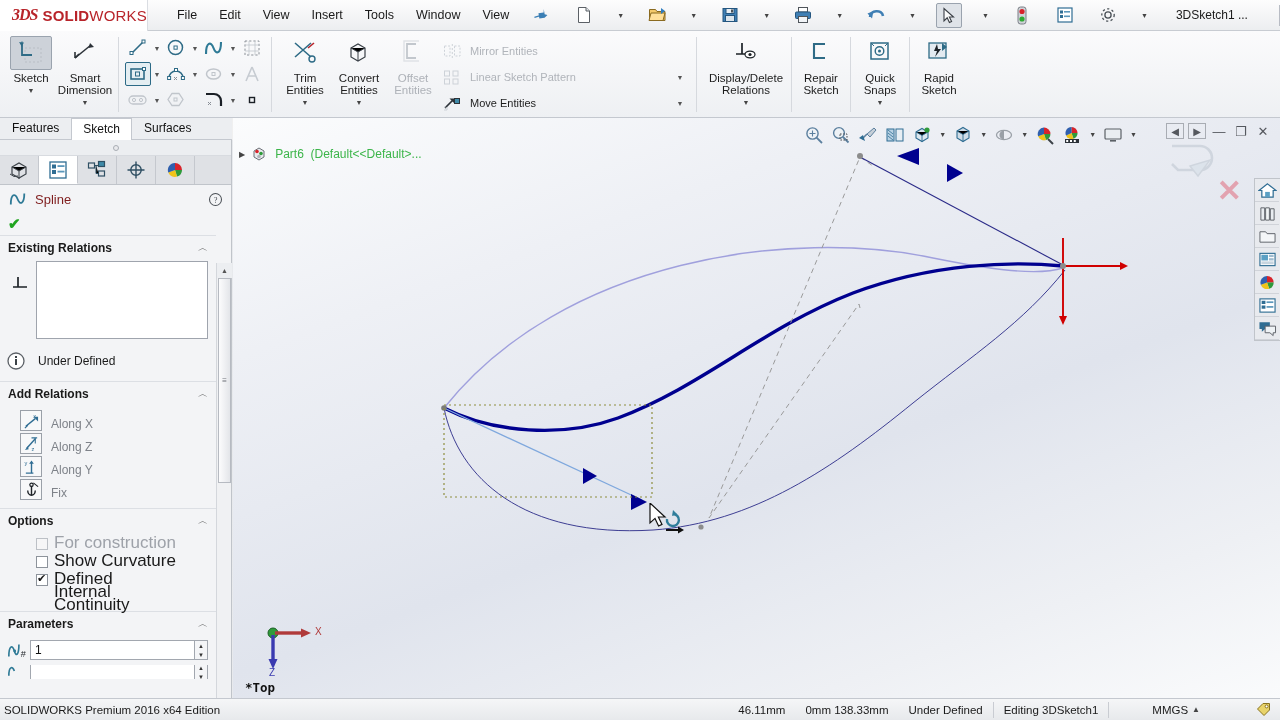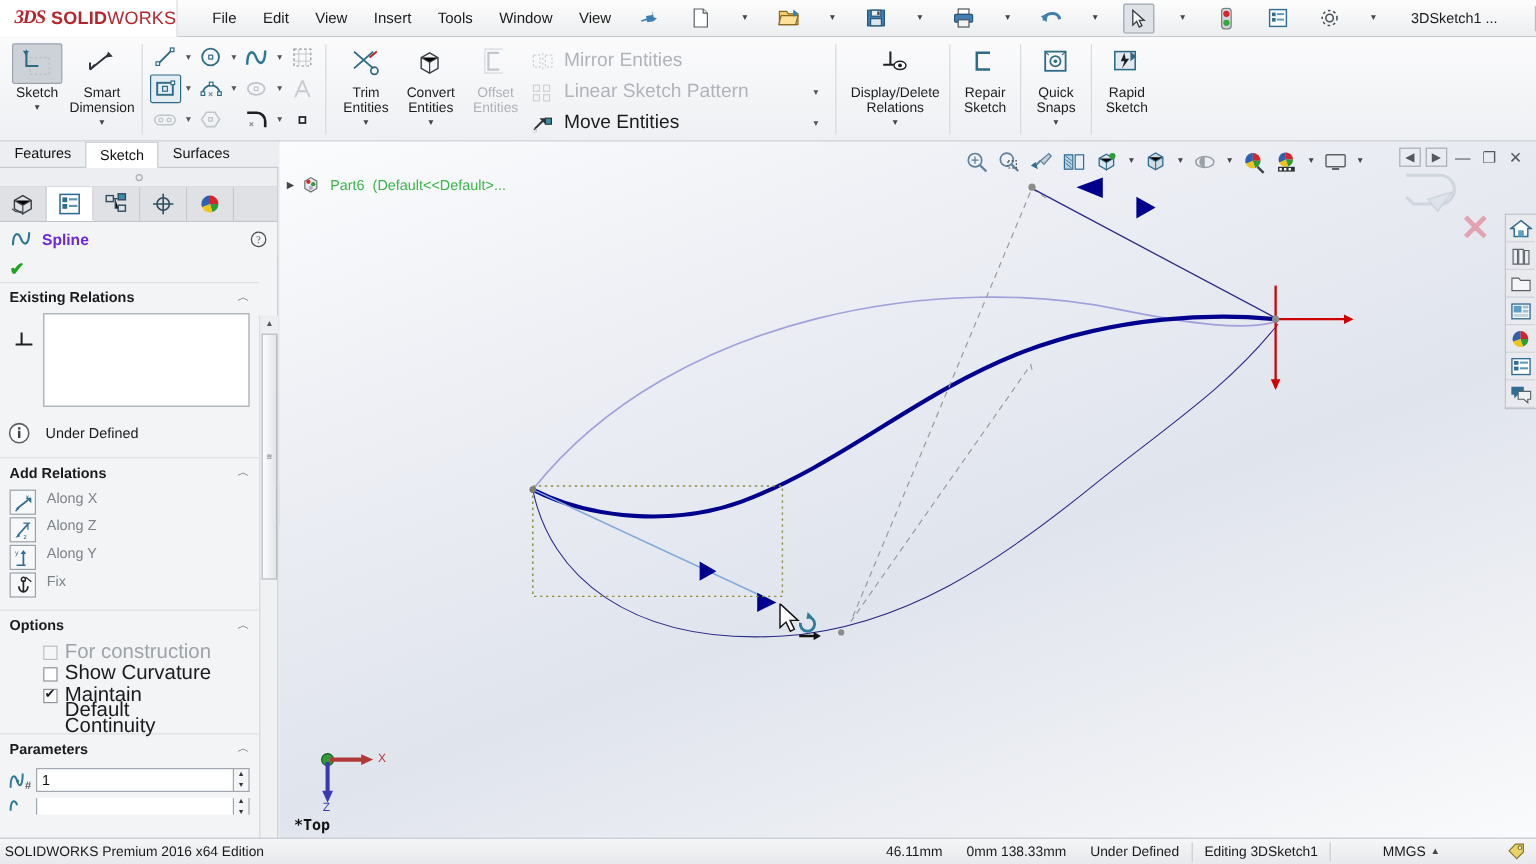--- a/index.html
+++ b/index.html
@@ -96,21 +96,21 @@
   .grid3 { display: flex; flex-direction: column; justify-content: flex-start; padding-top: 4px; }
   .grow { display: flex; align-items: center; height: 26px; }
   .gicon {
     width: 26px; height: 24px; display: flex; align-items: center; justify-content: center;
     border: 1px solid transparent; border-radius: 2px;
   }
   .gicon.sel { border: 1px solid #2c6a86; background: #e4eef2; }
   .gcaret { font-size: 7px; color: #555; width: 12px; text-align: center; }
 
   .txtrow { display: flex; align-items: center; height: 26px; padding-right: 4px; }
-  .txt-label { font-size: 16px; color: #1d1d1d; margin-left: 6px; white-space: nowrap; }
+  .txt-label { font-size: 11px; color: #1d1d1d; margin-left: 6px; white-space: nowrap; }
   .txt-label.dim { color: #b0b4ba; }
 
   
   .tabsrow {
     position: absolute; left: 0; top: 118px; width: 232px; height: 22px;
     display: flex; align-items: flex-end; background: #eceef1;
     border-bottom: 1px solid #c4c8cf;
   }
   .ftab {
     padding: 3px 11px 4px; font-size: 12px; color: #111;
@@ -131,40 +131,40 @@
   .pm-tabs {
     display: flex; height: 29px; background: #dfe1e5; border-bottom: 1px solid #c0c4ca;
   }
   .pm-tab {
     width: 39px; display: flex; align-items: center; justify-content: center;
     border-right: 1px solid #c5c8ce; background: #dfe1e5;
   }
   .pm-tab.active { background: #fff; border-bottom: 1px solid #fff; position: relative; top: 0; }
 
   .pm-title { display: flex; align-items: center; height: 28px; padding: 0 8px; background: #f3f4f6; }
-  .pm-title-txt { font-size: 13px; font-weight: bold; color: #6d28d9; margin-left: 7px; }
+  .pm-title-txt { font-size: 13px; font-weight: normal; color: #7f1d1d; margin-left: 7px; }
   .help-ico { margin-left: auto; color: #4a4a4a; font-size: 14px; }
   .pm-ok { height: 22px; padding-left: 8px; display: flex; align-items: center; }
   .pm-ok .chk { color: #21a521; font-size: 15px; font-weight: bold; }
 
   .pm-body { position: absolute; left: 0; top: 95px; width: 216px; height: 463px; overflow: hidden; }
   .sec-hdr {
     display: flex; align-items: center; height: 24px; padding: 0 8px;
     border-top: 1px solid #dcdfe4;
   }
   .sec-title { font-size: 12px; font-weight: bold; color: #1a1a1a; }
   .sec-chev { margin-left: auto; font-size: 10px; color: #4a4a4a; }
 
   .rel-area { display: flex; padding: 2px 8px 6px 6px; }
   .rel-icon { width: 30px; display: flex; justify-content: center; padding-top: 14px; }
   .rel-box { flex: 1; height: 78px; border: 1px solid #9fa4ad; background: #fff; }
   .status-row { display: flex; align-items: center; padding: 6px 8px 10px 6px; }
   .status-txt { font-size: 12px; color: #1a1a1a; margin-left: 12px; }
 
-  .relbtn-row { display: flex; align-items: flex-start; height: 23px; padding-left: 8px; }
+  .relbtn-row { display: flex; align-items: flex-end; height: 23px; padding-left: 20px; }
   .relbtn {
     width: 22px; height: 21px; border: 1px solid #9aa0a8; background: #f7f8f9;
     display: flex; align-items: center; justify-content: center;
   }
   .relbtn-lbl { font-size: 12px; color: #7e8289; margin-left: 9px; }
 
   .opt-row { display: flex; align-items: flex-start; height: 18px; padding-left: 36px; }
   .opt-row.tall { height: 28px; }
   .cb { width: 12px; height: 12px; border: 1px solid #8d939b; background: #fff; margin-top: 2px; flex: none; }
   .cb.dim { border-color: #bcc0c6; background: #f6f6f7; }
@@ -811,21 +811,21 @@
       <div class="opt-row" style="margin-top:4px;">
         <span class="cb dim"></span>
         <span class="opt-lbl dim">For construction</span>
       </div>
       <div class="opt-row">
         <span class="cb"></span>
         <span class="opt-lbl">Show Curvature</span>
       </div>
       <div class="opt-row tall">
         <span class="cb on"></span>
-        <span class="opt-lbl" style="max-width:120px;">Maintain Default Continuity</span>
+        <span class="opt-lbl" style="max-width:120px;">Defined Internal Continuity</span>
       </div>
 
       <div class="sec-hdr" style="margin-top:11px;">
         <span class="sec-title">Parameters</span>
         <span class="sec-chev">︿</span>
       </div>
       <div class="param-row">
         <span class="param-ico">
           <svg width="22" height="20" viewBox="0 0 24 20">
               <path d="M2 17 C2 5, 6 4, 8 11 C10 18, 13 15, 13 4" stroke="#2e7a96" stroke-width="1.8" fill="none"></path>

